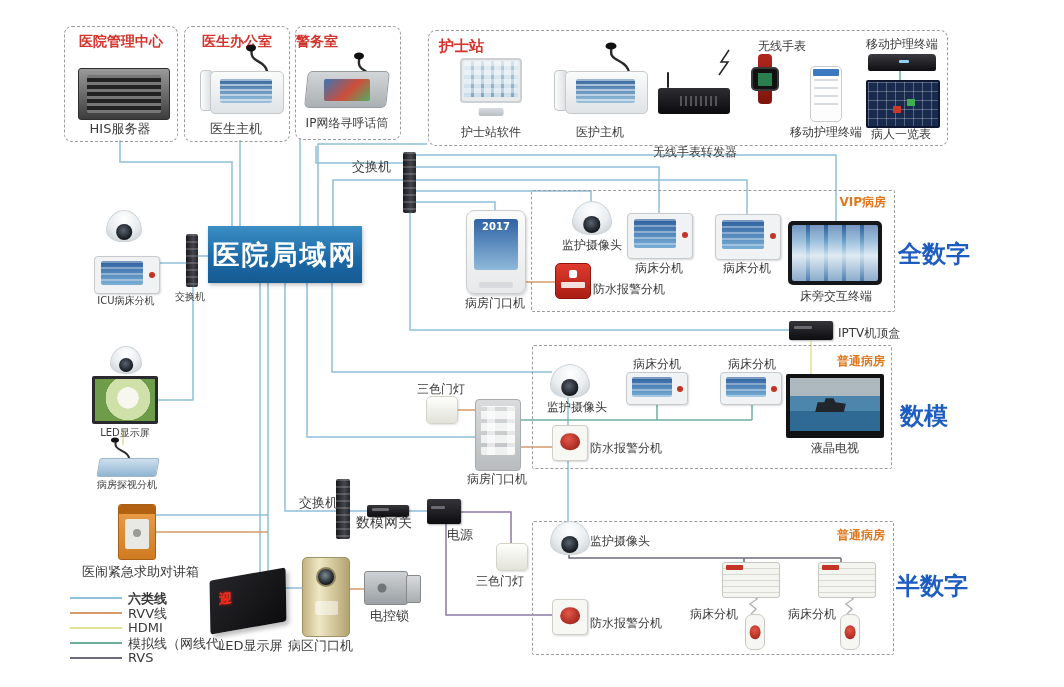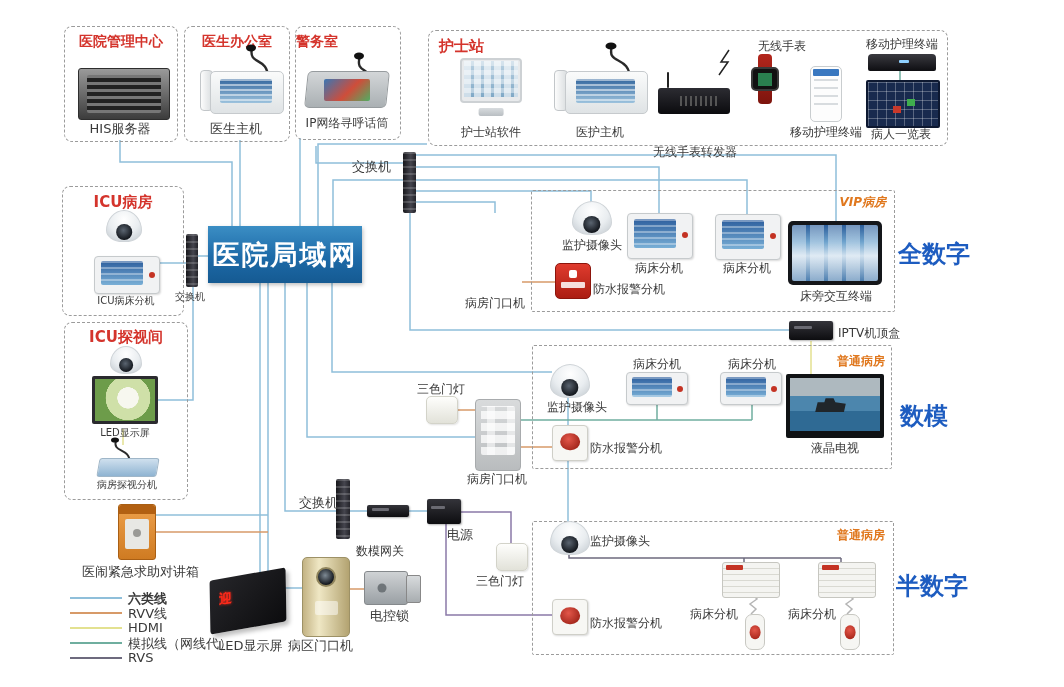--- a/index.html
+++ b/index.html
@@ -218,28 +218,22 @@
   </div>
   <div class="box" style="left:184px;top:26px;width:104px;height:114px;">
     <span class="sec-title red-t" style="left:0;right:0;top:6px;text-align:center;">医生办公室</span>
   </div>
   <div class="box" style="left:295px;top:26px;width:104px;height:112px;">
     <span class="sec-title red-t" style="left:0;right:0;top:6px;">警务室</span>
   </div>
   <div class="box" style="left:428px;top:30px;width:518px;height:114px;">
     <span class="sec-title red-t" style="left:10px;top:6px;font-size:15px;">护士站</span>
   </div>
-  <div class="box" style="left:62px;top:186px;width:120px;height:128px;">
-    <span class="sec-title red-t" style="left:0;right:0;top:6px;text-align:center;font-size:15px;">ICU病房</span>
-  </div>
-  <div class="box" style="left:64px;top:322px;width:122px;height:176px;">
-    <span class="sec-title red-t" style="left:0;right:0;top:5px;text-align:center;font-size:15px;">ICU探视间</span>
-  </div>
   <div class="box box-sq" style="left:531px;top:190px;width:362px;height:120px;">
-    <span class="sec-title org-t" style="right:8px;top:3px;font-style:italic;">VIP病房</span>
+    <span class="sec-title org-t" style="right:8px;top:3px;">VIP病房</span>
   </div>
   <div class="box box-sq" style="left:532px;top:345px;width:358px;height:122px;">
     <span class="sec-title org-t" style="right:6px;top:7px;">普通病房</span>
   </div>
   <div class="box box-sq" style="left:532px;top:521px;width:360px;height:132px;">
     <span class="sec-title org-t" style="right:8px;top:5px;">普通病房</span>
   </div>
 
   <span class="side-lbl" style="left:898px;top:238px;">全数字</span>
   <span class="side-lbl" style="left:900px;top:400px;">数模</span>
@@ -347,20 +341,24 @@
   <span class="lbl ctr" style="left:92px;top:426px;width:66px;font-size:10px;">LED显示屏</span>
   <div class="node minihost" style="left:98px;top:446px;width:58px;height:30px;">
     <svg width="34" height="34">
         <path d="M24,26 C24,8 6,16 10,2" stroke="#2a2a2a" stroke-width="2" fill="none"></path>
         <ellipse cx="9" cy="2" rx="4" ry="2.6" fill="#111"></ellipse>
       </svg>
     <div class="mbase"></div>
   </div>
   <span class="lbl ctr" style="left:84px;top:478px;width:86px;font-size:10px;">病房探视分机</span>
 
+  <div class="node doorvip" style="left:466px;top:210px;width:58px;height:82px;">
+    <div class="dscr">2017</div>
+    <div class="keys"></div>
+  </div>
   <span class="lbl ctr" style="left:457px;top:295px;width:76px;">病房门口机</span>
 
   <div class="node dome" style="left:572px;top:201px;width:38px;height:32px;">
       <div class="lens"></div>
     </div>
   <span class="lbl ctr" style="left:550px;top:237px;width:84px;">监护摄像头</span>
 
   <div class="node redbox" style="left:555px;top:263px;width:34px;height:34px;">
       <div class="ic"></div>
       <div class="band"></div>
@@ -420,21 +418,21 @@
   <div class="node tri" style="left:426px;top:396px;width:30px;height:26px;"></div>
 
   <div class="node doormid" style="left:475px;top:399px;width:44px;height:70px;">
       <div class="dscr"></div>
     </div>
   <span class="lbl ctr" style="left:457px;top:471px;width:80px;">病房门口机</span>
 
   <div class="node blackbox" style="left:367px;top:505px;width:42px;height:12px;">
       <div class="lip"></div>
     </div>
-  <span class="lbl" style="left:356px;top:543px;font-size:12px;">数模网关</span>
+  <span class="lbl" style="left:356px;top:514px;font-size:14px;">数模网关</span>
 
   <div class="node blackbox" style="left:427px;top:499px;width:34px;height:25px;">
       <div class="lip"></div>
     </div>
   <span class="lbl" style="left:447px;top:526px;font-size:13px;">电源</span>
 
   <div class="node tri" style="left:496px;top:543px;width:30px;height:26px;"></div>
   <span class="lbl" style="left:476px;top:573px;">三色门灯</span>
 
   <div class="node orangebox" style="left:118px;top:504px;width:36px;height:54px;">

